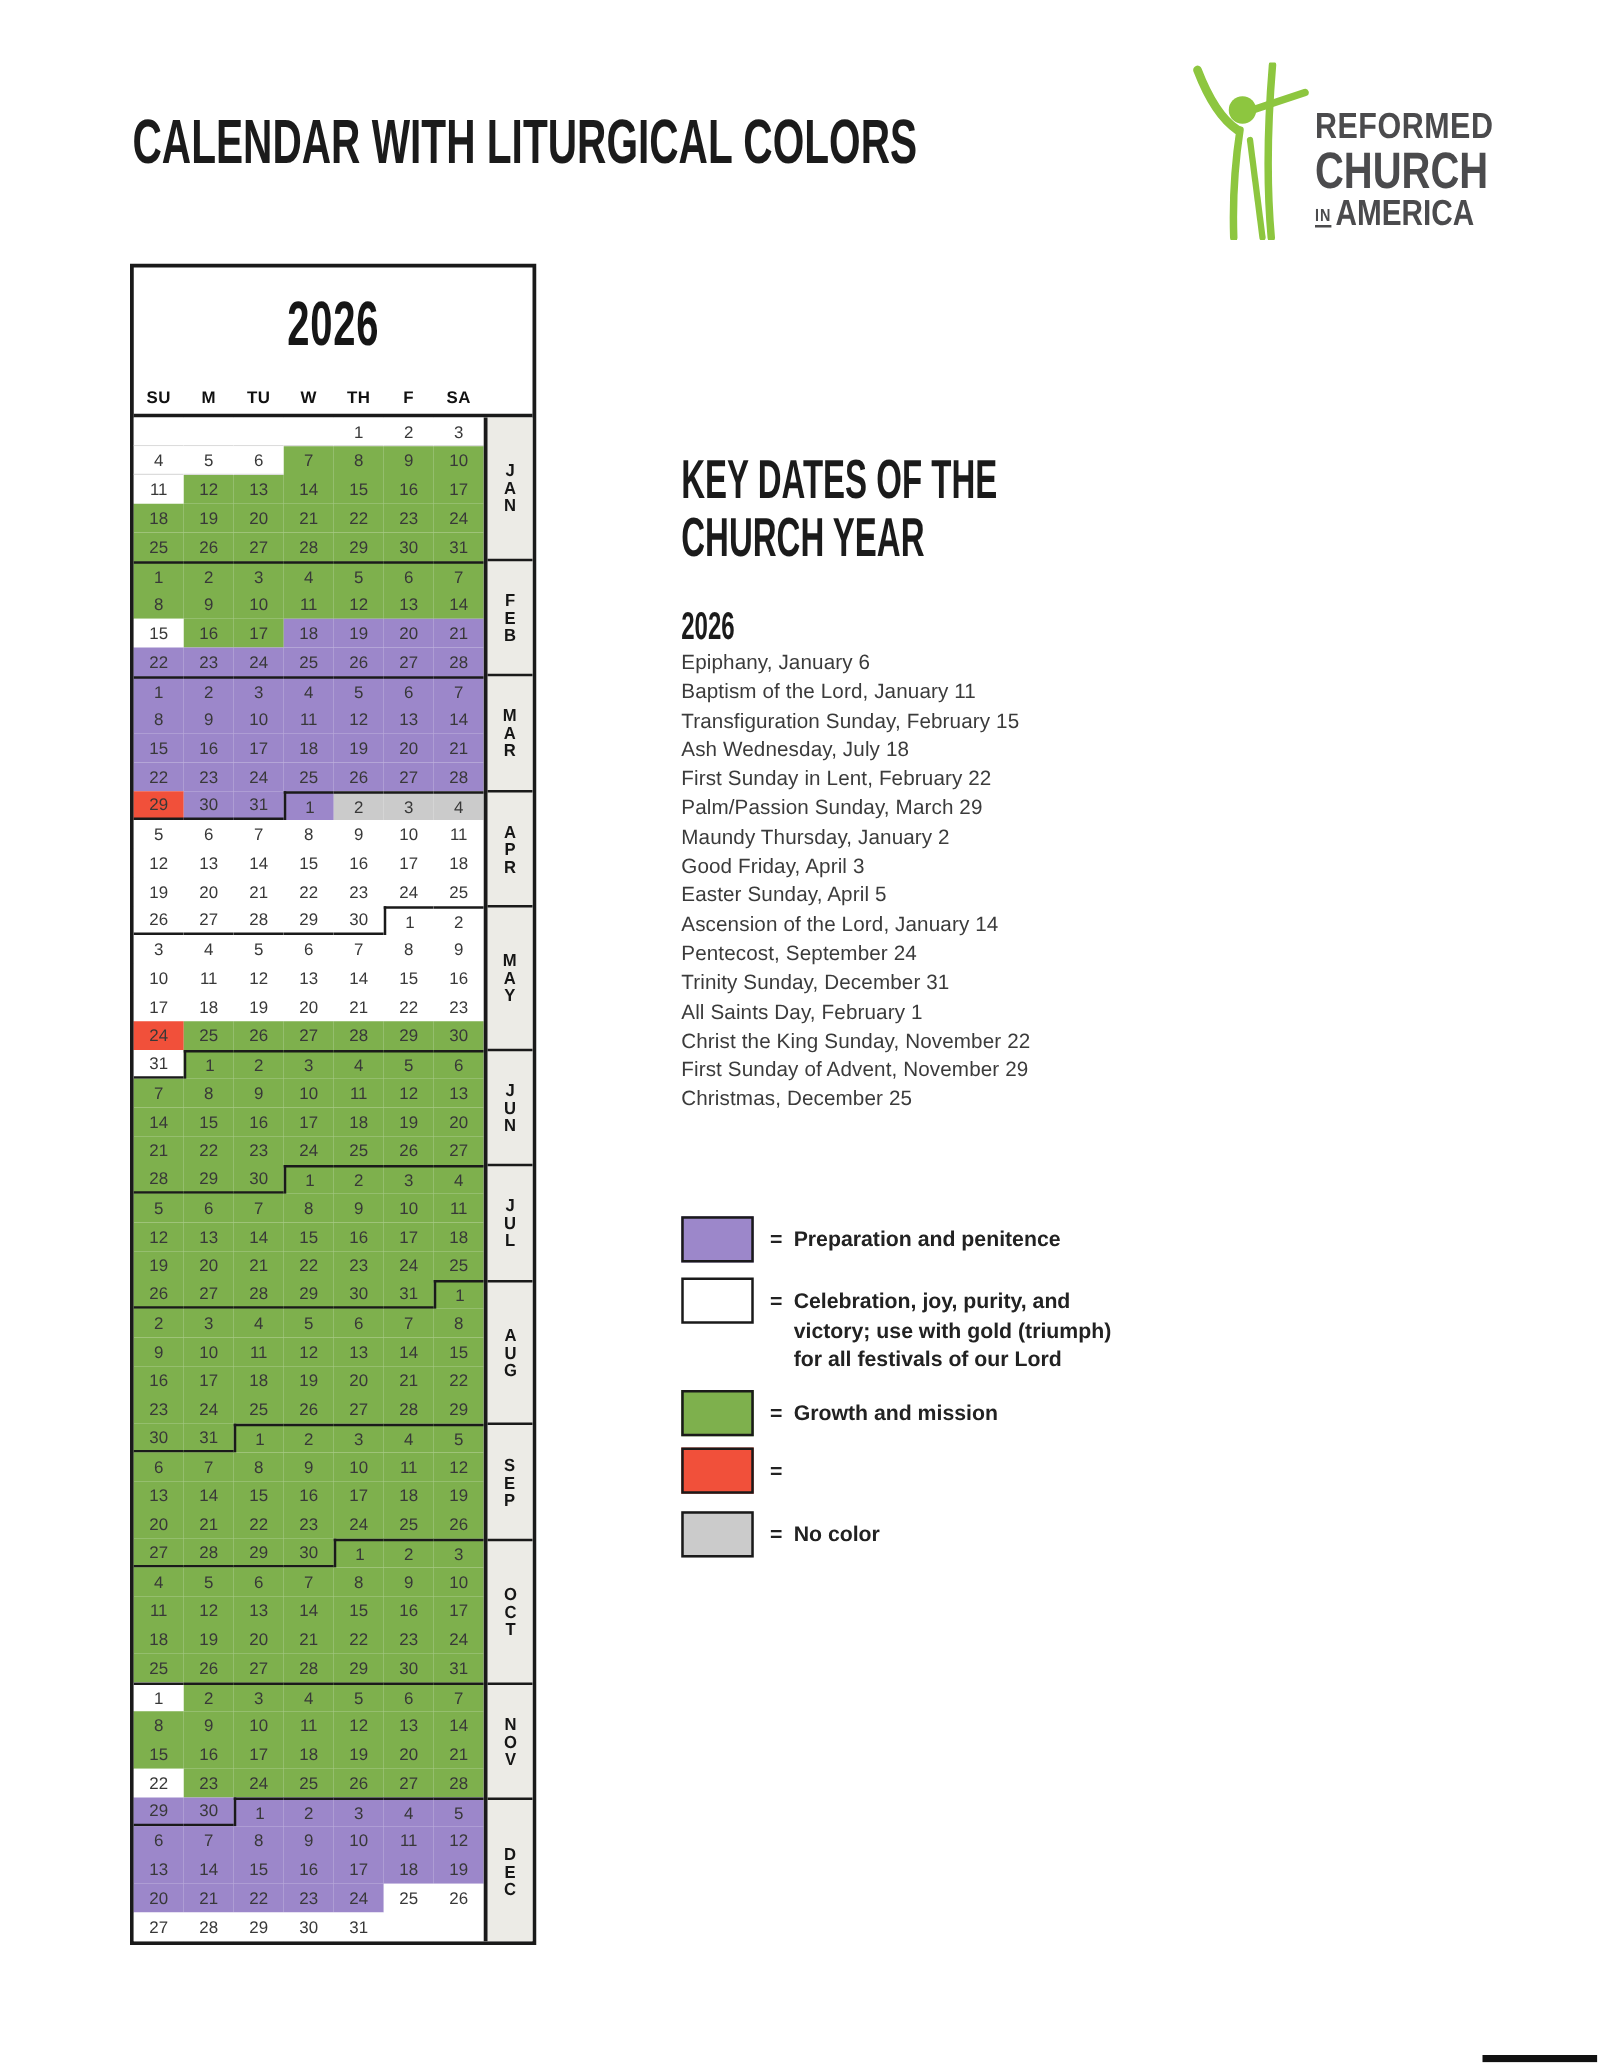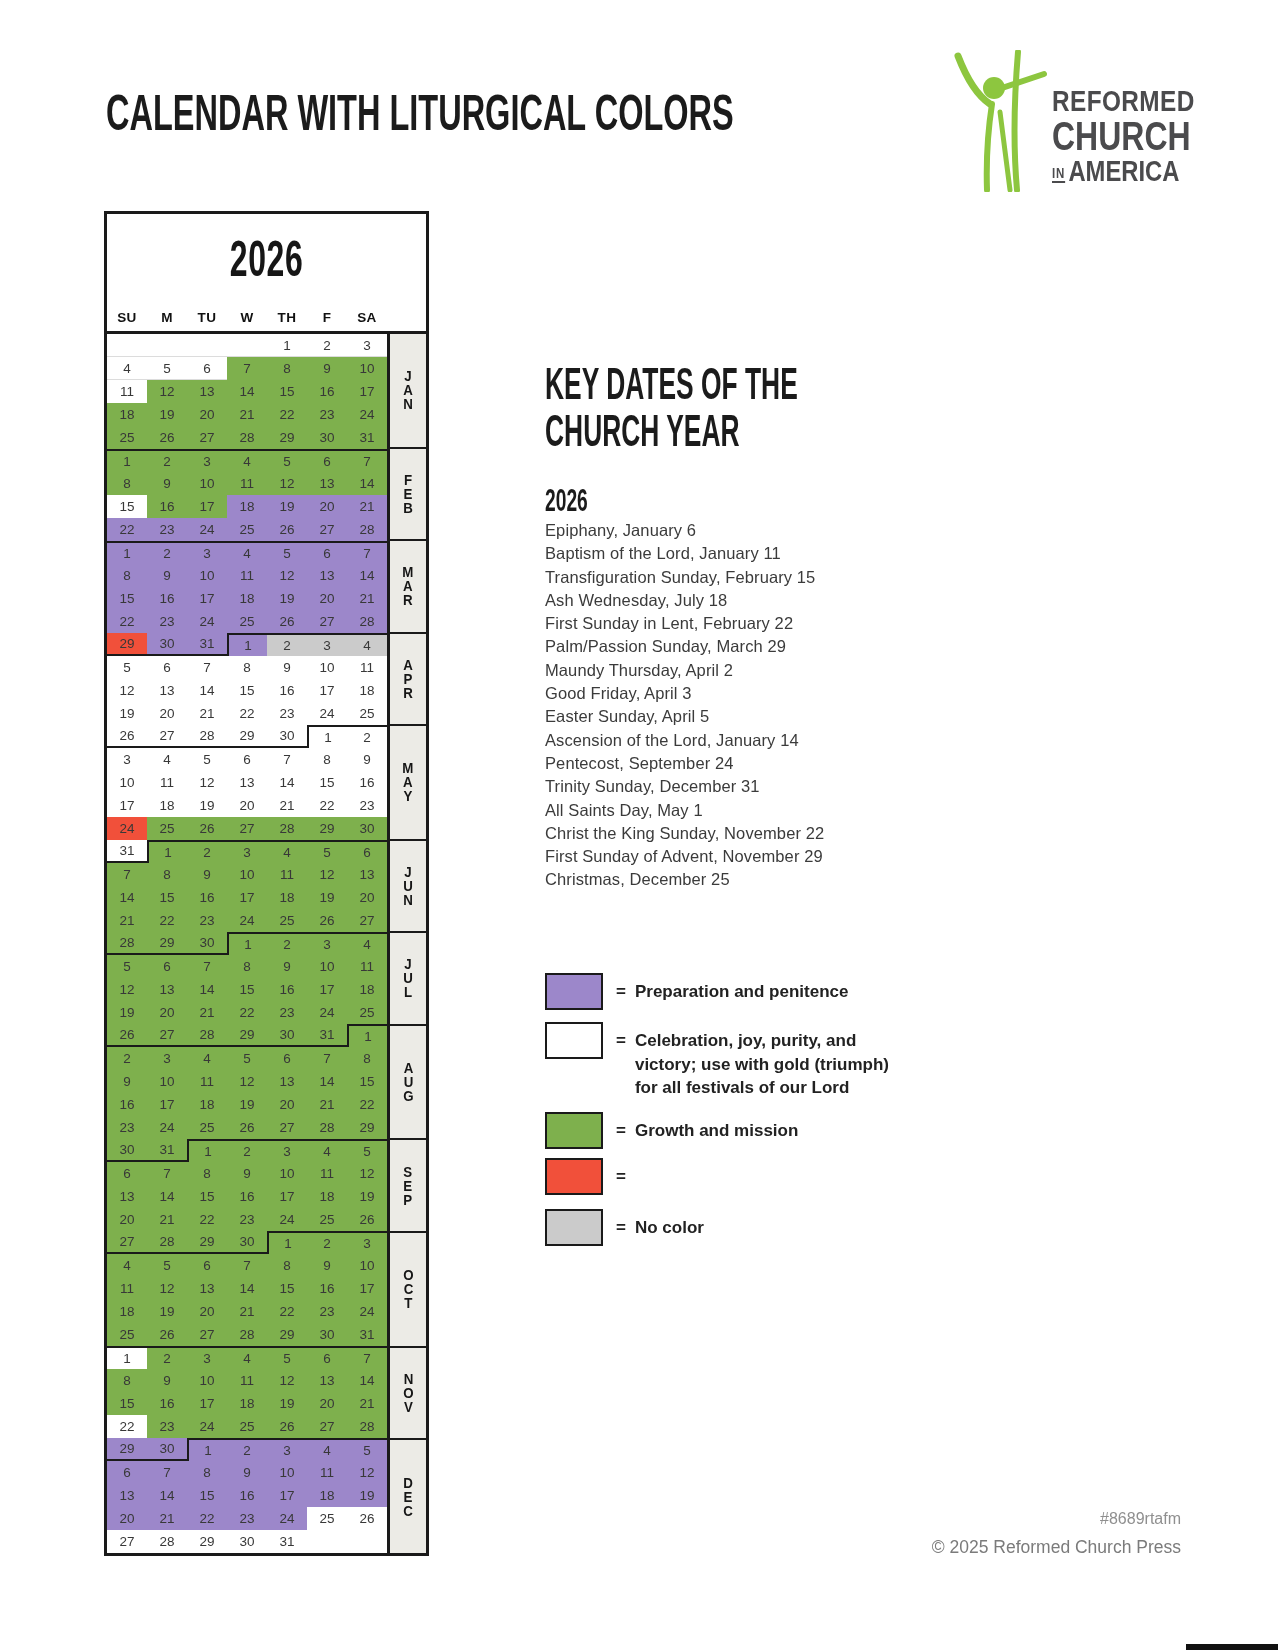--- a/index.html
+++ b/index.html
@@ -678,27 +678,27 @@
     <div>CHURCH YEAR</div>
   </div>
   <div class="kd-year">2026</div>
   <div class="kd-list">
       <div class="kd-item">Epiphany, January 6</div>
       <div class="kd-item">Baptism of the Lord, January 11</div>
       <div class="kd-item">Transfiguration Sunday, February 15</div>
       <div class="kd-item">Ash Wednesday, July 18</div>
       <div class="kd-item">First Sunday in Lent, February 22</div>
       <div class="kd-item">Palm/Passion Sunday, March 29</div>
-      <div class="kd-item">Maundy Thursday, April 2</div>
+      <div class="kd-item">Maundy Thursday, January 2</div>
       <div class="kd-item">Good Friday, April 3</div>
       <div class="kd-item">Easter Sunday, April 5</div>
       <div class="kd-item">Ascension of the Lord, January 14</div>
       <div class="kd-item">Pentecost, September 24</div>
       <div class="kd-item">Trinity Sunday, December 31</div>
-      <div class="kd-item">All Saints Day, May 1</div>
+      <div class="kd-item">All Saints Day, February 1</div>
       <div class="kd-item">Christ the King Sunday, November 22</div>
       <div class="kd-item">First Sunday of Advent, November 29</div>
       <div class="kd-item">Christmas, December 25</div>
     </div>
 
   <div class="legend">
       <div class="legend-item">
         <div class="legend-swatch" style="background: rgb(156, 135, 202);"></div>
         <div class="legend-label">
           <span class="legend-eq">=</span>
@@ -737,20 +737,16 @@
         <div class="legend-swatch" style="background: rgb(203, 203, 203);"></div>
         <div class="legend-label">
           <span class="legend-eq">=</span>
           <div class="legend-lines">
             <div class="legend-line">No color</div>
           </div>
         </div>
       </div>
     </div>
 
-  <div class="footer">
-    <div class="footer-code">#8689rtafm</div>
-    <div class="footer-copy">© 2025 Reformed Church Press</div>
-  </div>
 
   <div class="corner-bar"></div>
 
 </div>
 
 </body></html>

